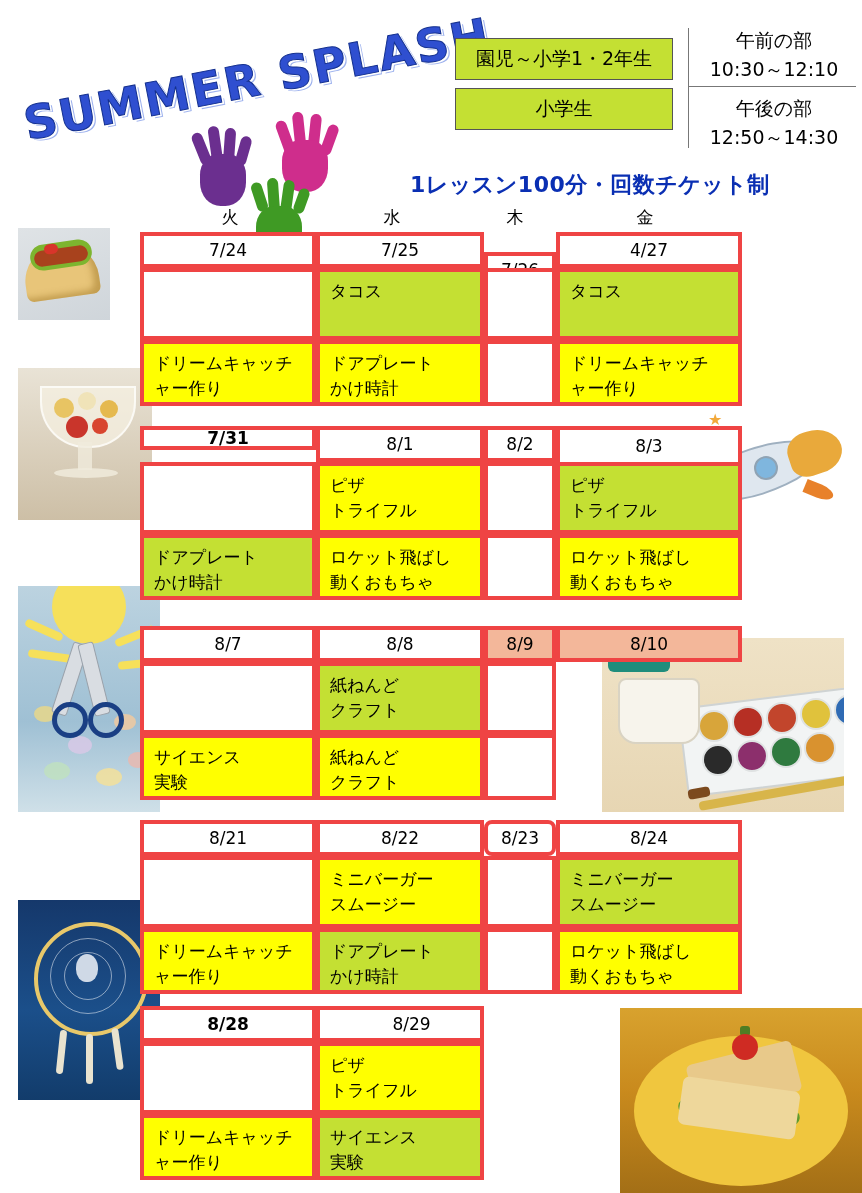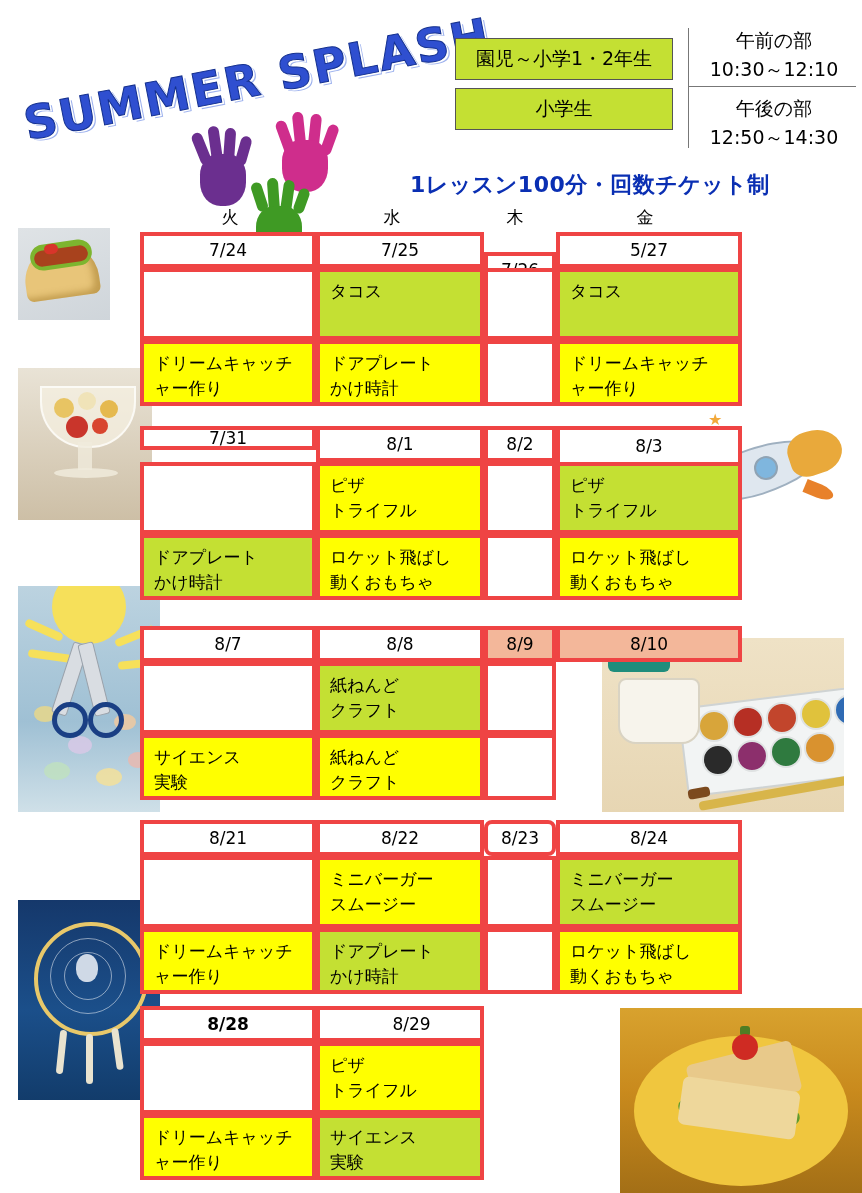--- a/index.html
+++ b/index.html
@@ -375,36 +375,36 @@
   <div class="ticket-note">1レッスン100分・回数チケット制</div>
 
   <div class="weekday" style="left:200px; top:206px;">火</div>
   <div class="weekday" style="left:362px; top:206px;">水</div>
   <div class="weekday" style="left:485px; top:206px;">木</div>
   <div class="weekday" style="left:615px; top:206px;">金</div>
 
   <div class="cell date" style="left:140px; top:232px; width:176px; height:36px;">7/24</div>
   <div class="cell date" style="left:316px; top:232px; width:168px; height:36px;">7/25</div>
   <div class="cell date" style="left:484px; top:232px; width:72px; height:36px;margin-top:20px;">7/26</div>
-  <div class="cell date" style="left:556px; top:232px; width:186px; height:36px;">5/27</div>
+  <div class="cell date" style="left:556px; top:232px; width:186px; height:36px;">4/27</div>
 
   <div class="cell course empty" style="left:140px; top:268px; width:176px; height:72px;"></div>
   <div class="cell course lime" style="left:316px; top:268px; width:168px; height:72px;" style2="">タコス</div>
   <div class="cell course empty" style="left:484px; top:268px; width:72px; height:72px;"></div>
   <div class="cell course lime" style="left:556px; top:268px; width:186px; height:72px;">タコス</div>
 
   <div class="cell course yellow" style="left:140px; top:340px; width:176px; height:66px;">ドリームキャッチ
 ャー作り</div>
   <div class="cell course yellow" style="left:316px; top:340px; width:168px; height:66px;">ドアプレート
 かけ時計</div>
   <div class="cell course empty" style="left:484px; top:340px; width:72px; height:66px;"></div>
   <div class="cell course yellow" style="left:556px; top:340px; width:186px; height:66px;">ドリームキャッチ
 ャー作り</div>
 
-  <div class="cell date" style="left:140px; top:426px; width:176px; height:24px;">7/31</div>
+  <div class="cell date" style="left:140px; top:426px; width:176px; height:24px;font-weight:bold;">7/31</div>
   <div class="cell date" style="left:316px; top:426px; width:168px; height:36px;">8/1</div>
   <div class="cell date" style="left:484px; top:426px; width:72px; height:36px;">8/2</div>
   <div class="cell date" style="left:556px; top:426px; width:186px; height:40px;">8/3</div>
 
   <div class="cell course empty" style="left:140px; top:462px; width:176px; height:72px;"></div>
   <div class="cell course yellow" style="left:316px; top:462px; width:168px; height:72px;">ピザ
 トライフル</div>
   <div class="cell course empty" style="left:484px; top:462px; width:72px; height:72px;"></div>
   <div class="cell course lime" style="left:556px; top:462px; width:186px; height:72px;">ピザ
 トライフル</div>

